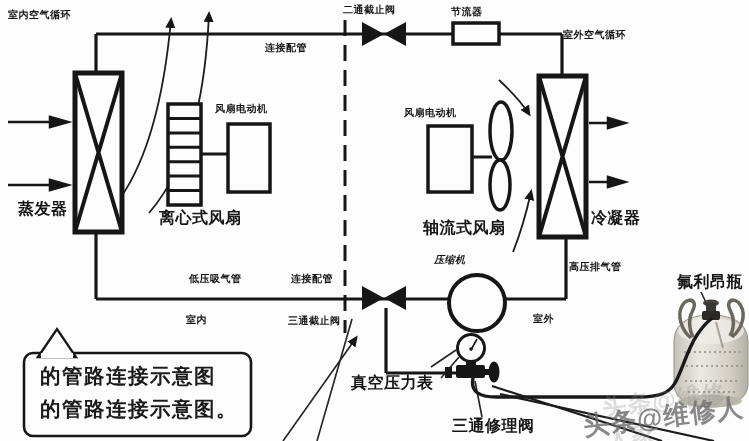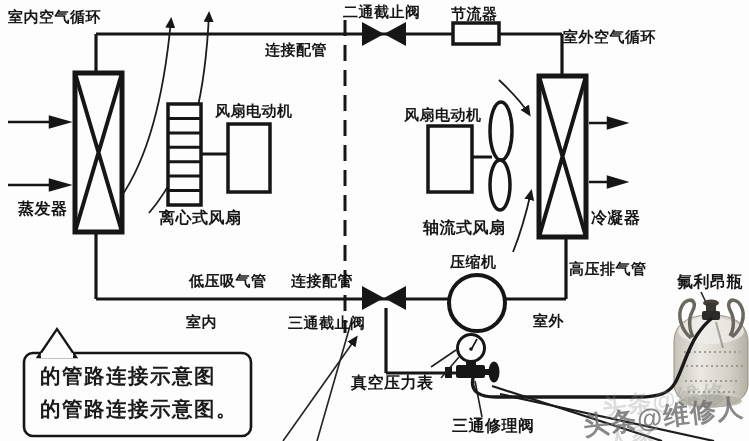--- a/index.html
+++ b/index.html
@@ -2,21 +2,21 @@
 <html><head>
 <meta charset="utf-8">
 <style>
   html,body{margin:0;padding:0;background:#ffffff;}
   #stage{
     position:relative;width:749px;height:441px;background:#fdfdfd;overflow:hidden;
     font-family:"Liberation Sans","DejaVu Sans",sans-serif;color:#111;
   }
   #diagram-svg{position:absolute;left:0;top:0;}
   .lbl{position:absolute;white-space:nowrap;font-weight:600;color:#161616;}
-  .s15{font-size:15px;letter-spacing:0.5px;}
+  .s15{font-size:10px;letter-spacing:0.5px;}
   .s16{font-size:16px;letter-spacing:0.5px;}
   .bold{font-weight:800;}
   .bubble-text{
     position:absolute;left:40px;top:360px;width:200px;
     font-size:20.5px;line-height:1.62;letter-spacing:1.5px;font-weight:600;
     font-family:"Liberation Serif","DejaVu Serif",serif;color:#1a1a1a;
   }
   .watermark{
     position:absolute;left:585px;top:399px;font-size:26px;font-weight:800;
     color:#6f6f6f;opacity:0.82;transform:rotate(-7deg);letter-spacing:1px;
@@ -178,21 +178,21 @@
   <div class="lbl s15" style="left:563px;top:28px;">室外空气循环</div>
   <div class="lbl s15" style="left:265px;top:41px;">连接配管</div>
   <div class="lbl s15" style="left:215px;top:102px;">风扇电动机</div>
   <div class="lbl s15" style="left:404px;top:106px;">风扇电动机</div>
   <div class="lbl s16" style="left:18px;top:199px;">蒸发器</div>
   <div class="lbl s16" style="left:142px;top:208px;margin-left:17px;">离心式风扇</div>
   <div class="lbl s16" style="left:423px;top:218px;">轴流式风扇</div>
   <div class="lbl s16" style="left:591px;top:208px;">冷凝器</div>
   <div class="lbl s15" style="left:189px;top:272px;">低压吸气管</div>
   <div class="lbl s15" style="left:291px;top:272px;">连接配管</div>
-  <div class="lbl s15" style="left:450px;top:253px;">压缩机</div>
+  <div class="lbl s15" style="left:434px;top:253px;font-style:italic;">压缩机</div>
   <div class="lbl s15" style="left:186px;top:313px;">室内</div>
   <div class="lbl s15" style="left:288px;top:314px;">三通截止阀</div>
   <div class="lbl s15" style="left:533px;top:312px;">室外</div>
   <div class="lbl s15" style="left:569px;top:260px;">高压排气管</div>
   <div class="lbl s16 bold" style="left:677px;top:272px;">氟利昂瓶</div>
   <div class="lbl s16" style="left:351px;top:373px;">真空压力表</div>
   <div class="lbl s16" style="left:452px;top:416px;">三通修理阀</div>
 
   <div class="bubble-text">
     <span>的管路连接示意图</span><br>

